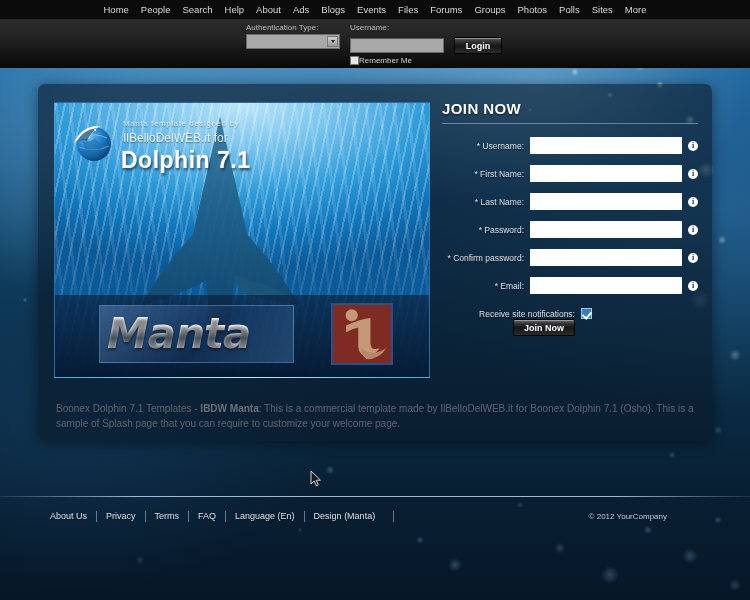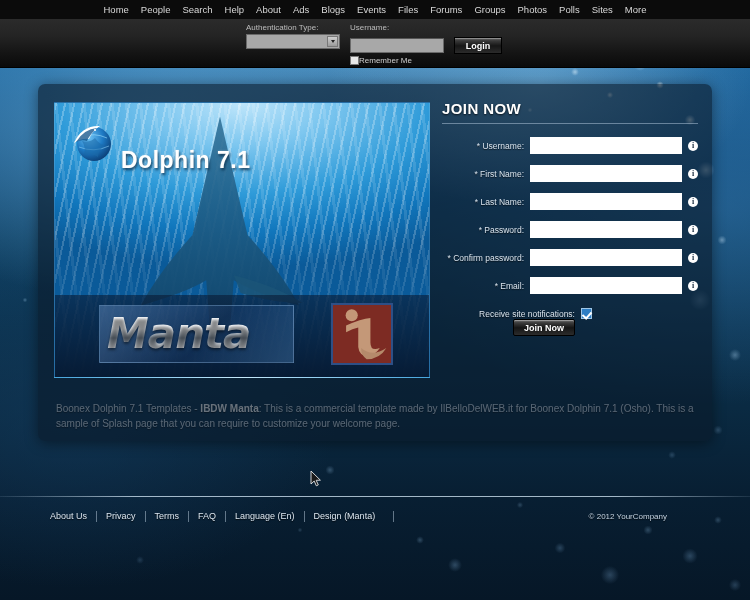--- a/index.html
+++ b/index.html
@@ -592,20 +592,24 @@
       </defs>
       <circle cx="26" cy="27" r="17" fill="url(#globeG)"></circle>
       <path d="M14 20 Q26 15 39 21" stroke="#9fe0ff" stroke-width="1" fill="none" opacity="0.6"></path>
       <path d="M11 30 Q26 36 41 29" stroke="#9fe0ff" stroke-width="1" fill="none" opacity="0.5"></path>
       <path d="M16 38 Q18 30 14 24 Q22 26 27 21 Q31 27 36 28 Q30 34 30 40 Q23 35 16 38 Z" fill="#1b6aa8" opacity="0.55"></path>
       <path d="M6 26 Q14 8 32 9 Q24 14 21 22 Q14 21 6 26 Z" fill="#ffffff"></path>
       <path d="M8 25 Q16 12 29 11 Q22 17 19 24 Q13 22 8 25 Z" fill="#0d4f86" opacity="0.75"></path>
       <circle cx="27" cy="13" r="1.1" fill="#ffffff"></circle>
     </svg>
 
+    <div id="splash-credit">
+      <div>Manta template designed by</div>
+      <div class="line2">IlBelloDelWEB.it for</div>
+    </div>
     <div id="splash-title">Dolphin 7.1</div>
 
     <div id="manta-wordmark">
       <div id="manta-plate"></div>
       <div id="manta-text">Manta</div>
       <div id="it-mark">
         <svg viewBox="0 0 62 62" width="58" height="58" style="display:block">
           <circle cx="20" cy="11" r="6.5" fill="#c49878"></circle>
           <path d="M14 22 Q30 15 40 14 L40 40 Q40 50 50 46 Q44 56 33 54 Q26 51 27 40 L27 24 Q21 25 14 29 Z" fill="#c49878"></path>
           <path d="M30 46 Q42 56 57 46 Q50 58 36 58 Q30 54 30 46 Z" fill="#b58a6b"></path>

